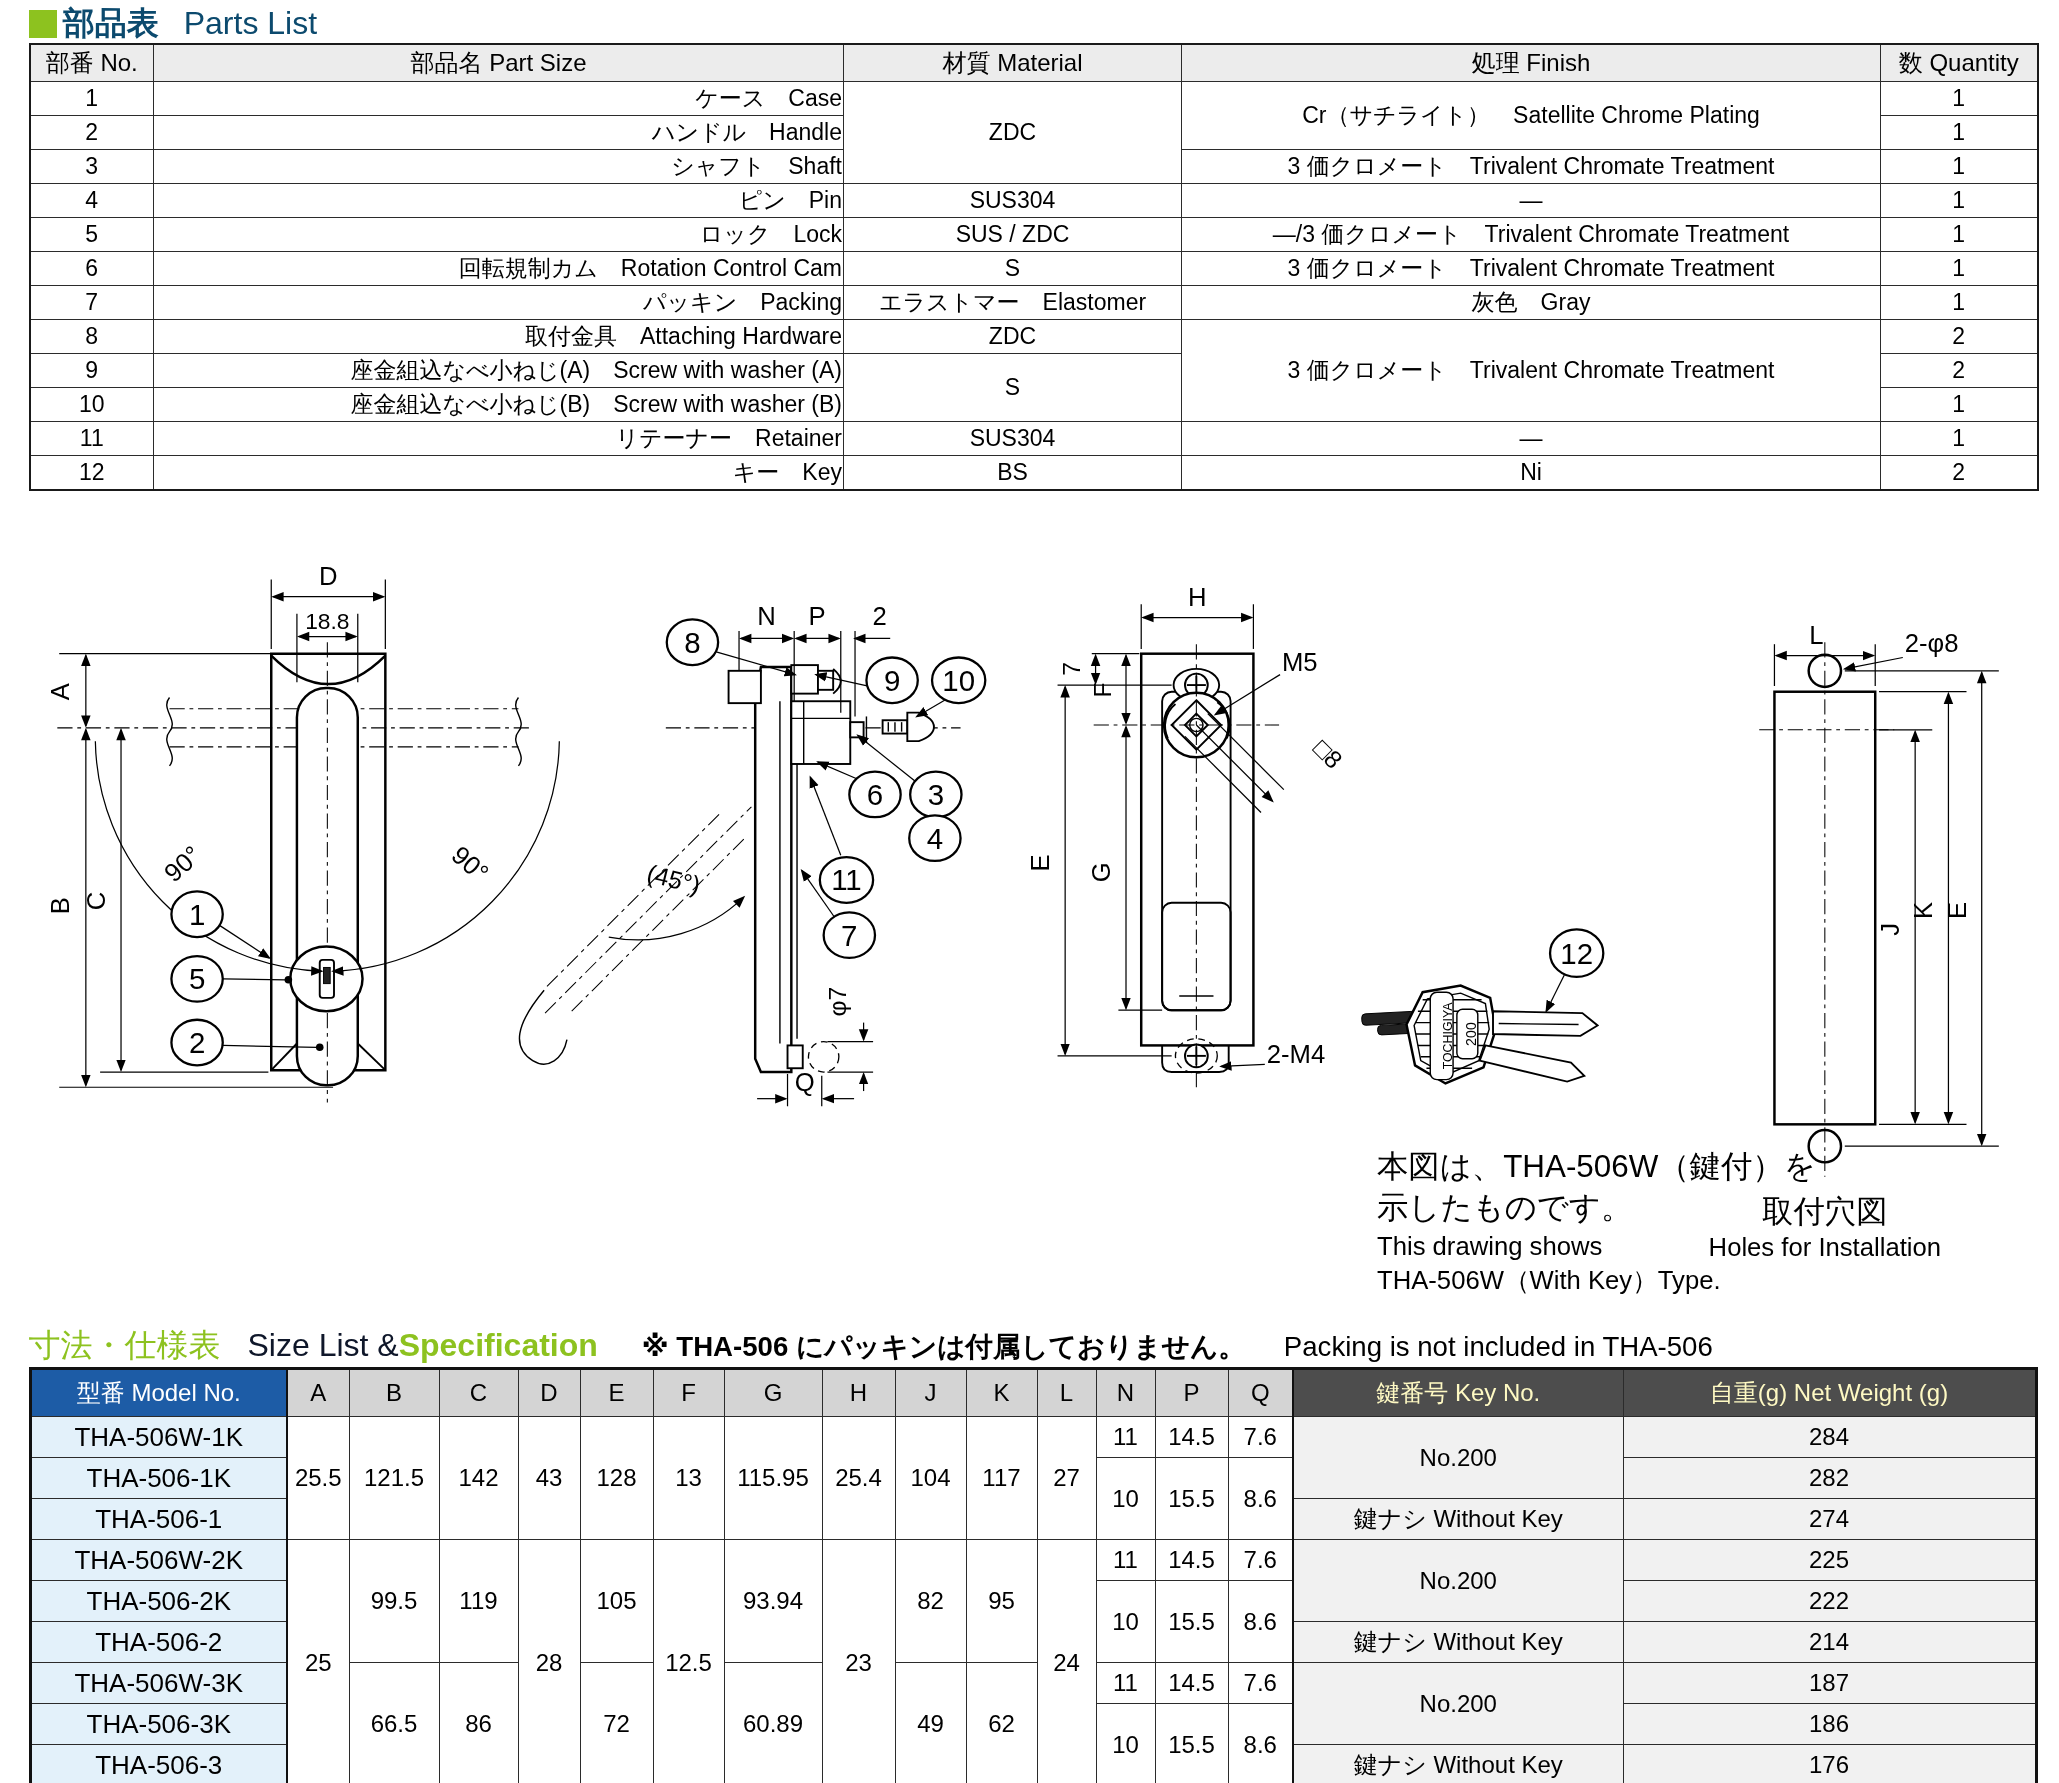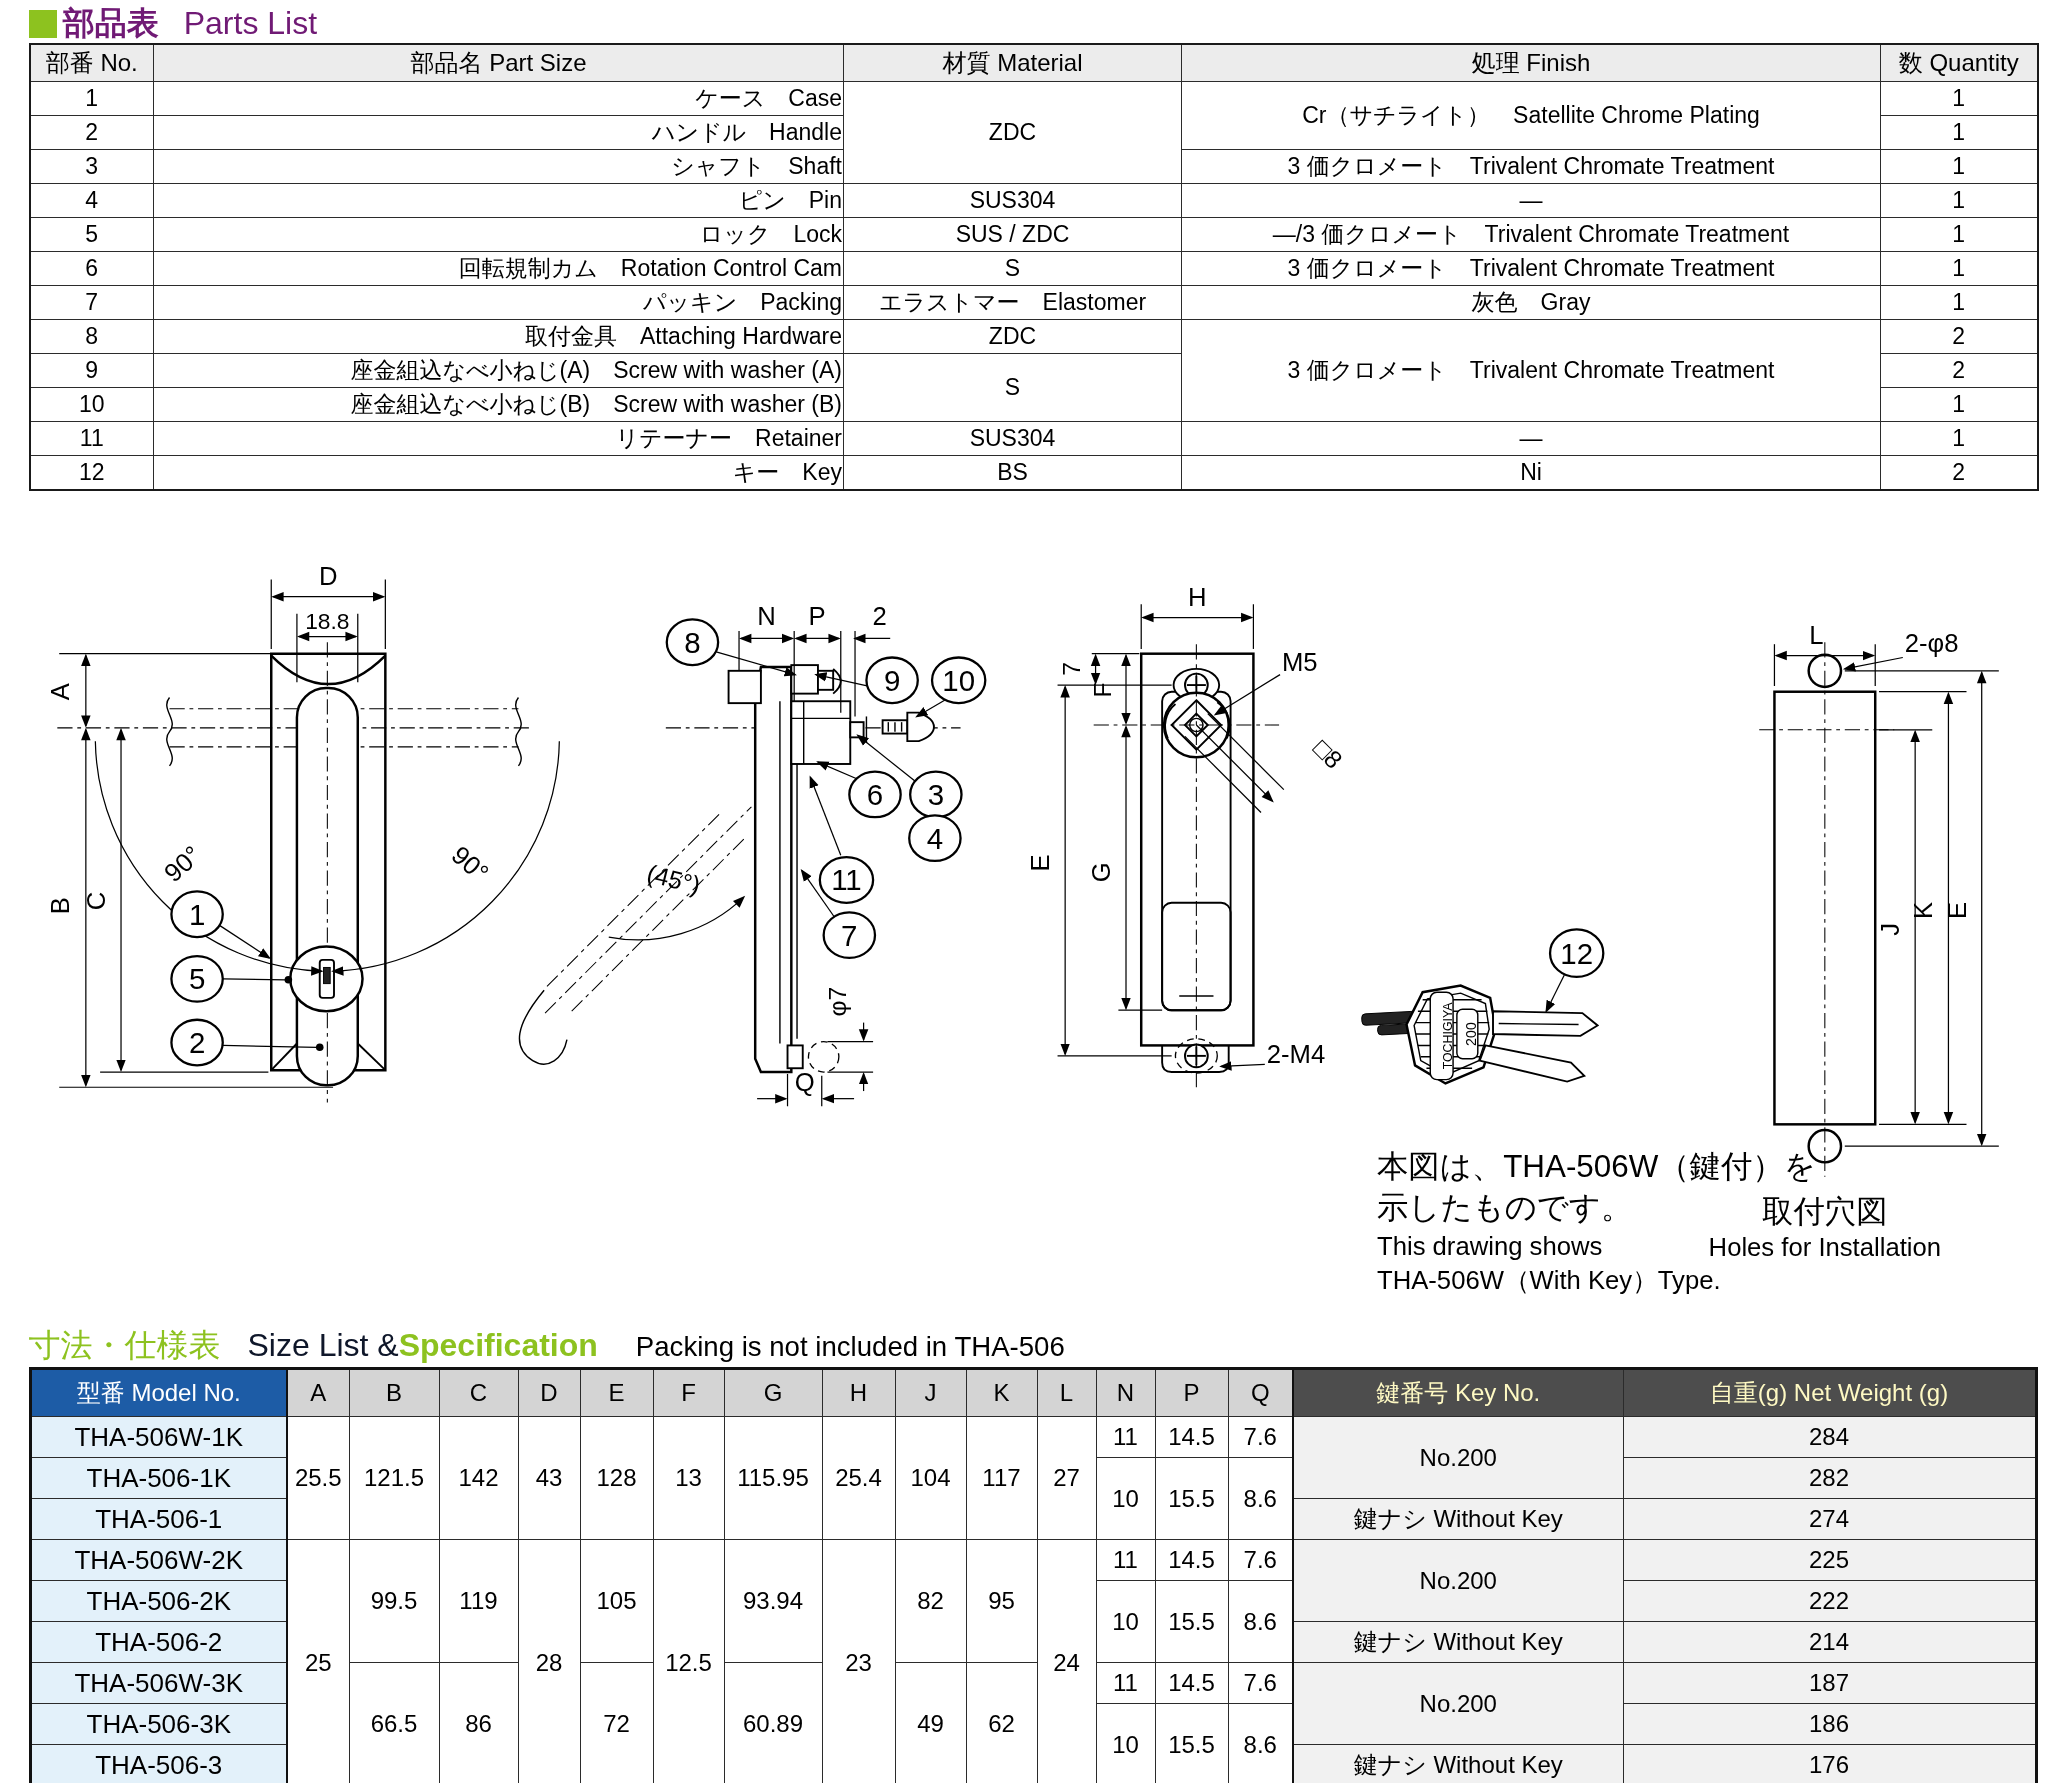--- a/index.html
+++ b/index.html
@@ -1,20 +1,20 @@
 <!DOCTYPE html>
 <html style="font-size:15px"><head>
 <meta charset="utf-8">
 <style>
   html,body{margin:0;padding:0;background:#fff;}
   body{width:2059px;height:1783px;position:relative;font-family:"Liberation Sans","DejaVu Sans",sans-serif;color:#000;}
   .abs{position:absolute;}
 
   
-  .sec-title{display:flex;align-items:center;font-size:32px;color:#701a75;font-weight:600;}
+  .sec-title{display:flex;align-items:center;font-size:32px;color:#0c4a6e;font-weight:600;}
   .green-square{width:28.5px;height:28.5px;background:#8DC21F;display:inline-block;margin-right:5.7px;}
   .sec-title .en{margin-left:25px;font-weight:500;}
   .spec-head{display:flex;align-items:baseline;font-size:32px;}
   .spec-head .jp{color:#8DC21F;font-weight:400;}
   .spec-head .en1{color:#0f172a;font-weight:500;margin-left:27px;}
   .spec-head .en2{color:#8DC21F;font-weight:700;}
   .spec-head .note-jp{color:#000;font-size:27.6px;font-weight:600;margin-left:44px;}
   .spec-head .note-en{color:#000;font-size:27.6px;margin-left:38px;}
 
   
@@ -417,20 +417,21 @@
     </g>
     <text class="t33 am" x="1919" y="848">取付穴図</text>
     <text class="t27 am" x="1919" y="884">Holes for Installation</text>
   </g>
 </svg>
 
 <div class="abs spec-head" style="left:28.5px;top:1324px;">
   <span class="jp">寸法・仕様表</span>
   <span class="en1">Size List &amp;</span>
   <span class="en2">Specification</span>
+  <span class="note-jp">※ THA-506 にパッキンは付属しておりません。</span>
   <span class="note-en">Packing is not included in THA-506</span>
 </div>
 
 <table class="spec-table abs" style="left:28.5px;top:1367px;">
   <colgroup>
     <col style="width:257px">
       <col style="width:62px">
       <col style="width:90px">
       <col style="width:79px">
     <col style="width:62px">

